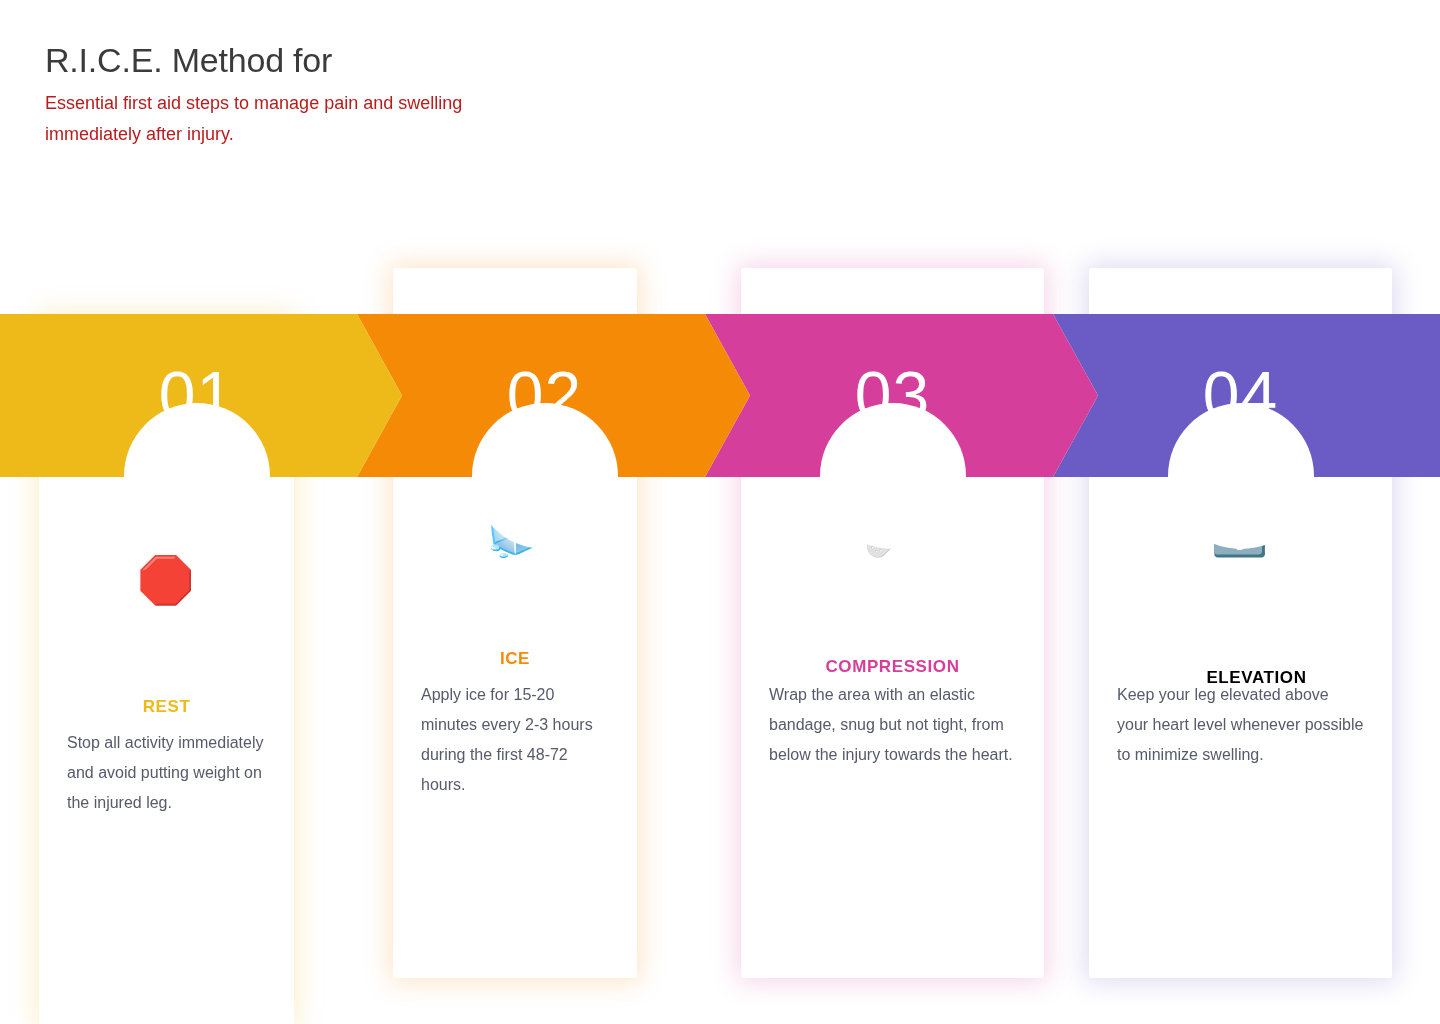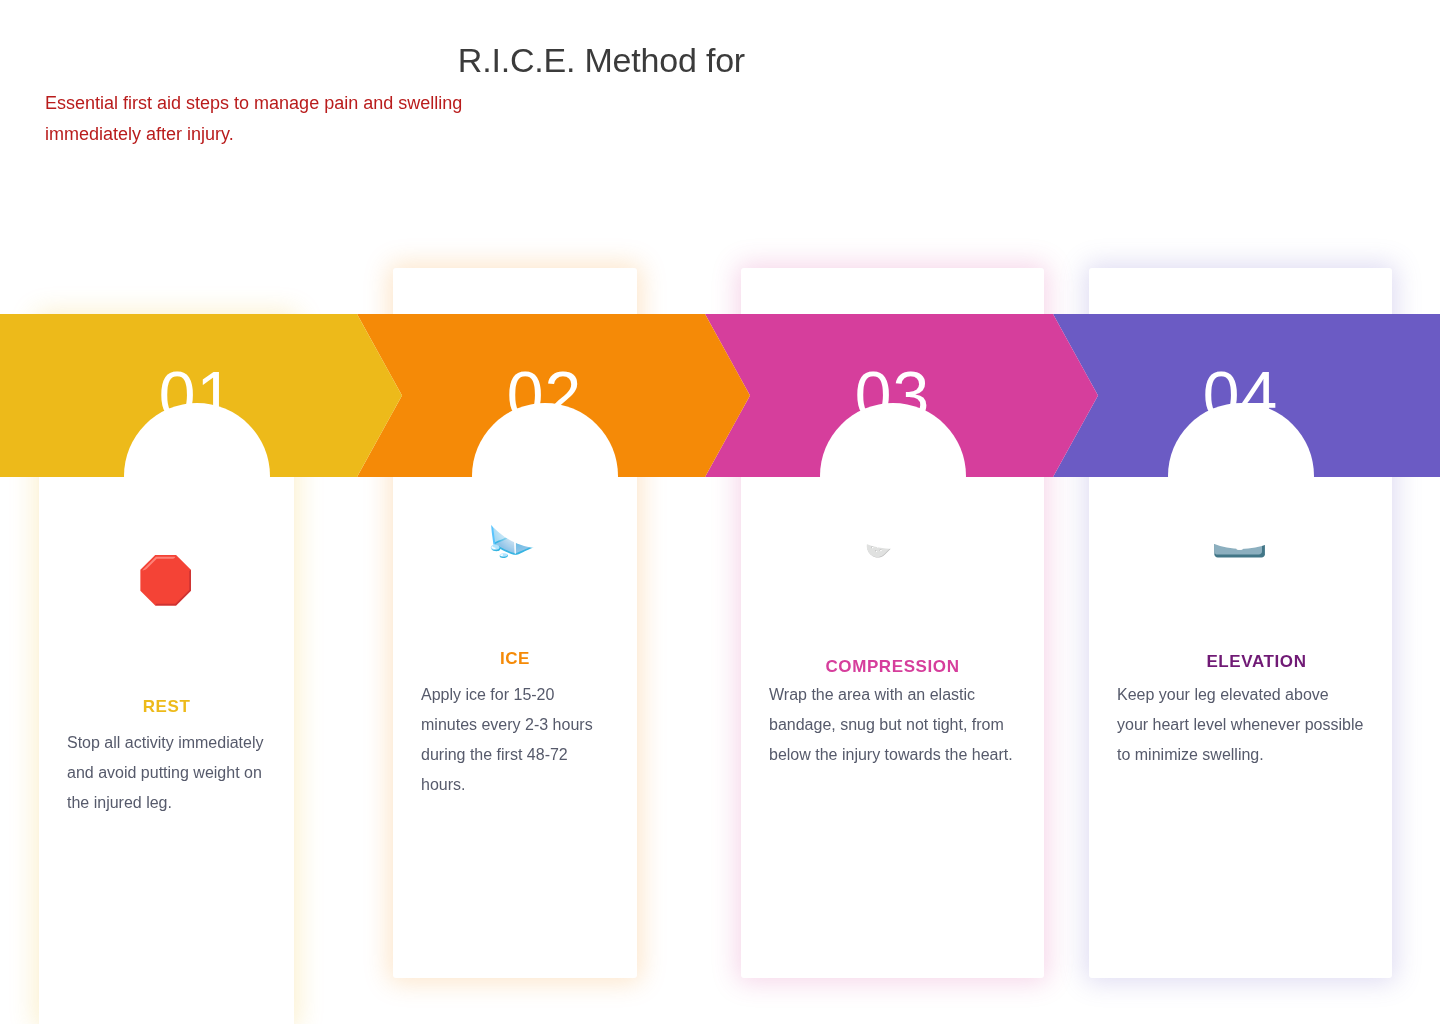--- a/index.html
+++ b/index.html
@@ -22,21 +22,20 @@
     top: 34px;
     width: 700px;
   }
   .title {
     font-size: 34px;
     line-height: 52px;
     font-weight: 400;
     color: #3b3b3b;
     letter-spacing: -0.2px;
     margin: 0;
-    text-align: right;
   }
   .title .ln {
     display: block;
   }
   .subtitle {
     margin: 2px 0 0 0;
     font-size: 18px;
     line-height: 31px;
     color: #b91c1c;
     font-weight: 400;
@@ -175,21 +174,21 @@
     <div class="card-body">
       <div class="card-icon">🩹</div>
       <div class="card-label" id="label-2" style="color: rgb(214, 62, 156); top: 389px;">COMPRESSION</div>
       <div class="card-desc" id="desc-2" style="top: 412px;">Wrap the area with an elastic bandage, snug but not tight, from below the injury towards the heart.</div>
     </div>
   </div>
 
   <div class="card" id="card-3" style="left: 1089px; width: 303px; box-shadow: rgba(107, 91, 196, 0.22) 0px 0px 26px 4px;">
     <div class="card-body">
       <div class="card-icon">⬆️</div>
-      <div class="card-label" id="label-3" style="color: #701a75; top: 384px; padding-left: 32px;">ELEVATION</div>
+      <div class="card-label" id="label-3" style="color: #000000; top: 400px; padding-left: 32px;">ELEVATION</div>
       <div class="card-desc" id="desc-3" style="top: 412px;">Keep your leg elevated above your heart level whenever possible to minimize swelling.</div>
     </div>
   </div>
 
 </div>
 
 <div class="banner">
   <div class="seg" id="seg-0" style="left: 0px; width: 402px; background: rgb(237, 186, 26); clip-path: polygon(0px 0px, 357px 0px, 402px 50%, 357px 100%, 0px 100%, 0px 50%); z-index: 4;"></div>
   <div class="seg" id="seg-1" style="left: 357px; width: 393px; background: rgb(245, 138, 7); clip-path: polygon(0px 0px, 348px 0px, 393px 50%, 348px 100%, 0px 100%, 45px 50%); z-index: 3;"></div>
   <div class="seg" id="seg-2" style="left: 705px; width: 393px; background: rgb(214, 62, 156); clip-path: polygon(0px 0px, 348px 0px, 393px 50%, 348px 100%, 0px 100%, 45px 50%); z-index: 2;"></div>

